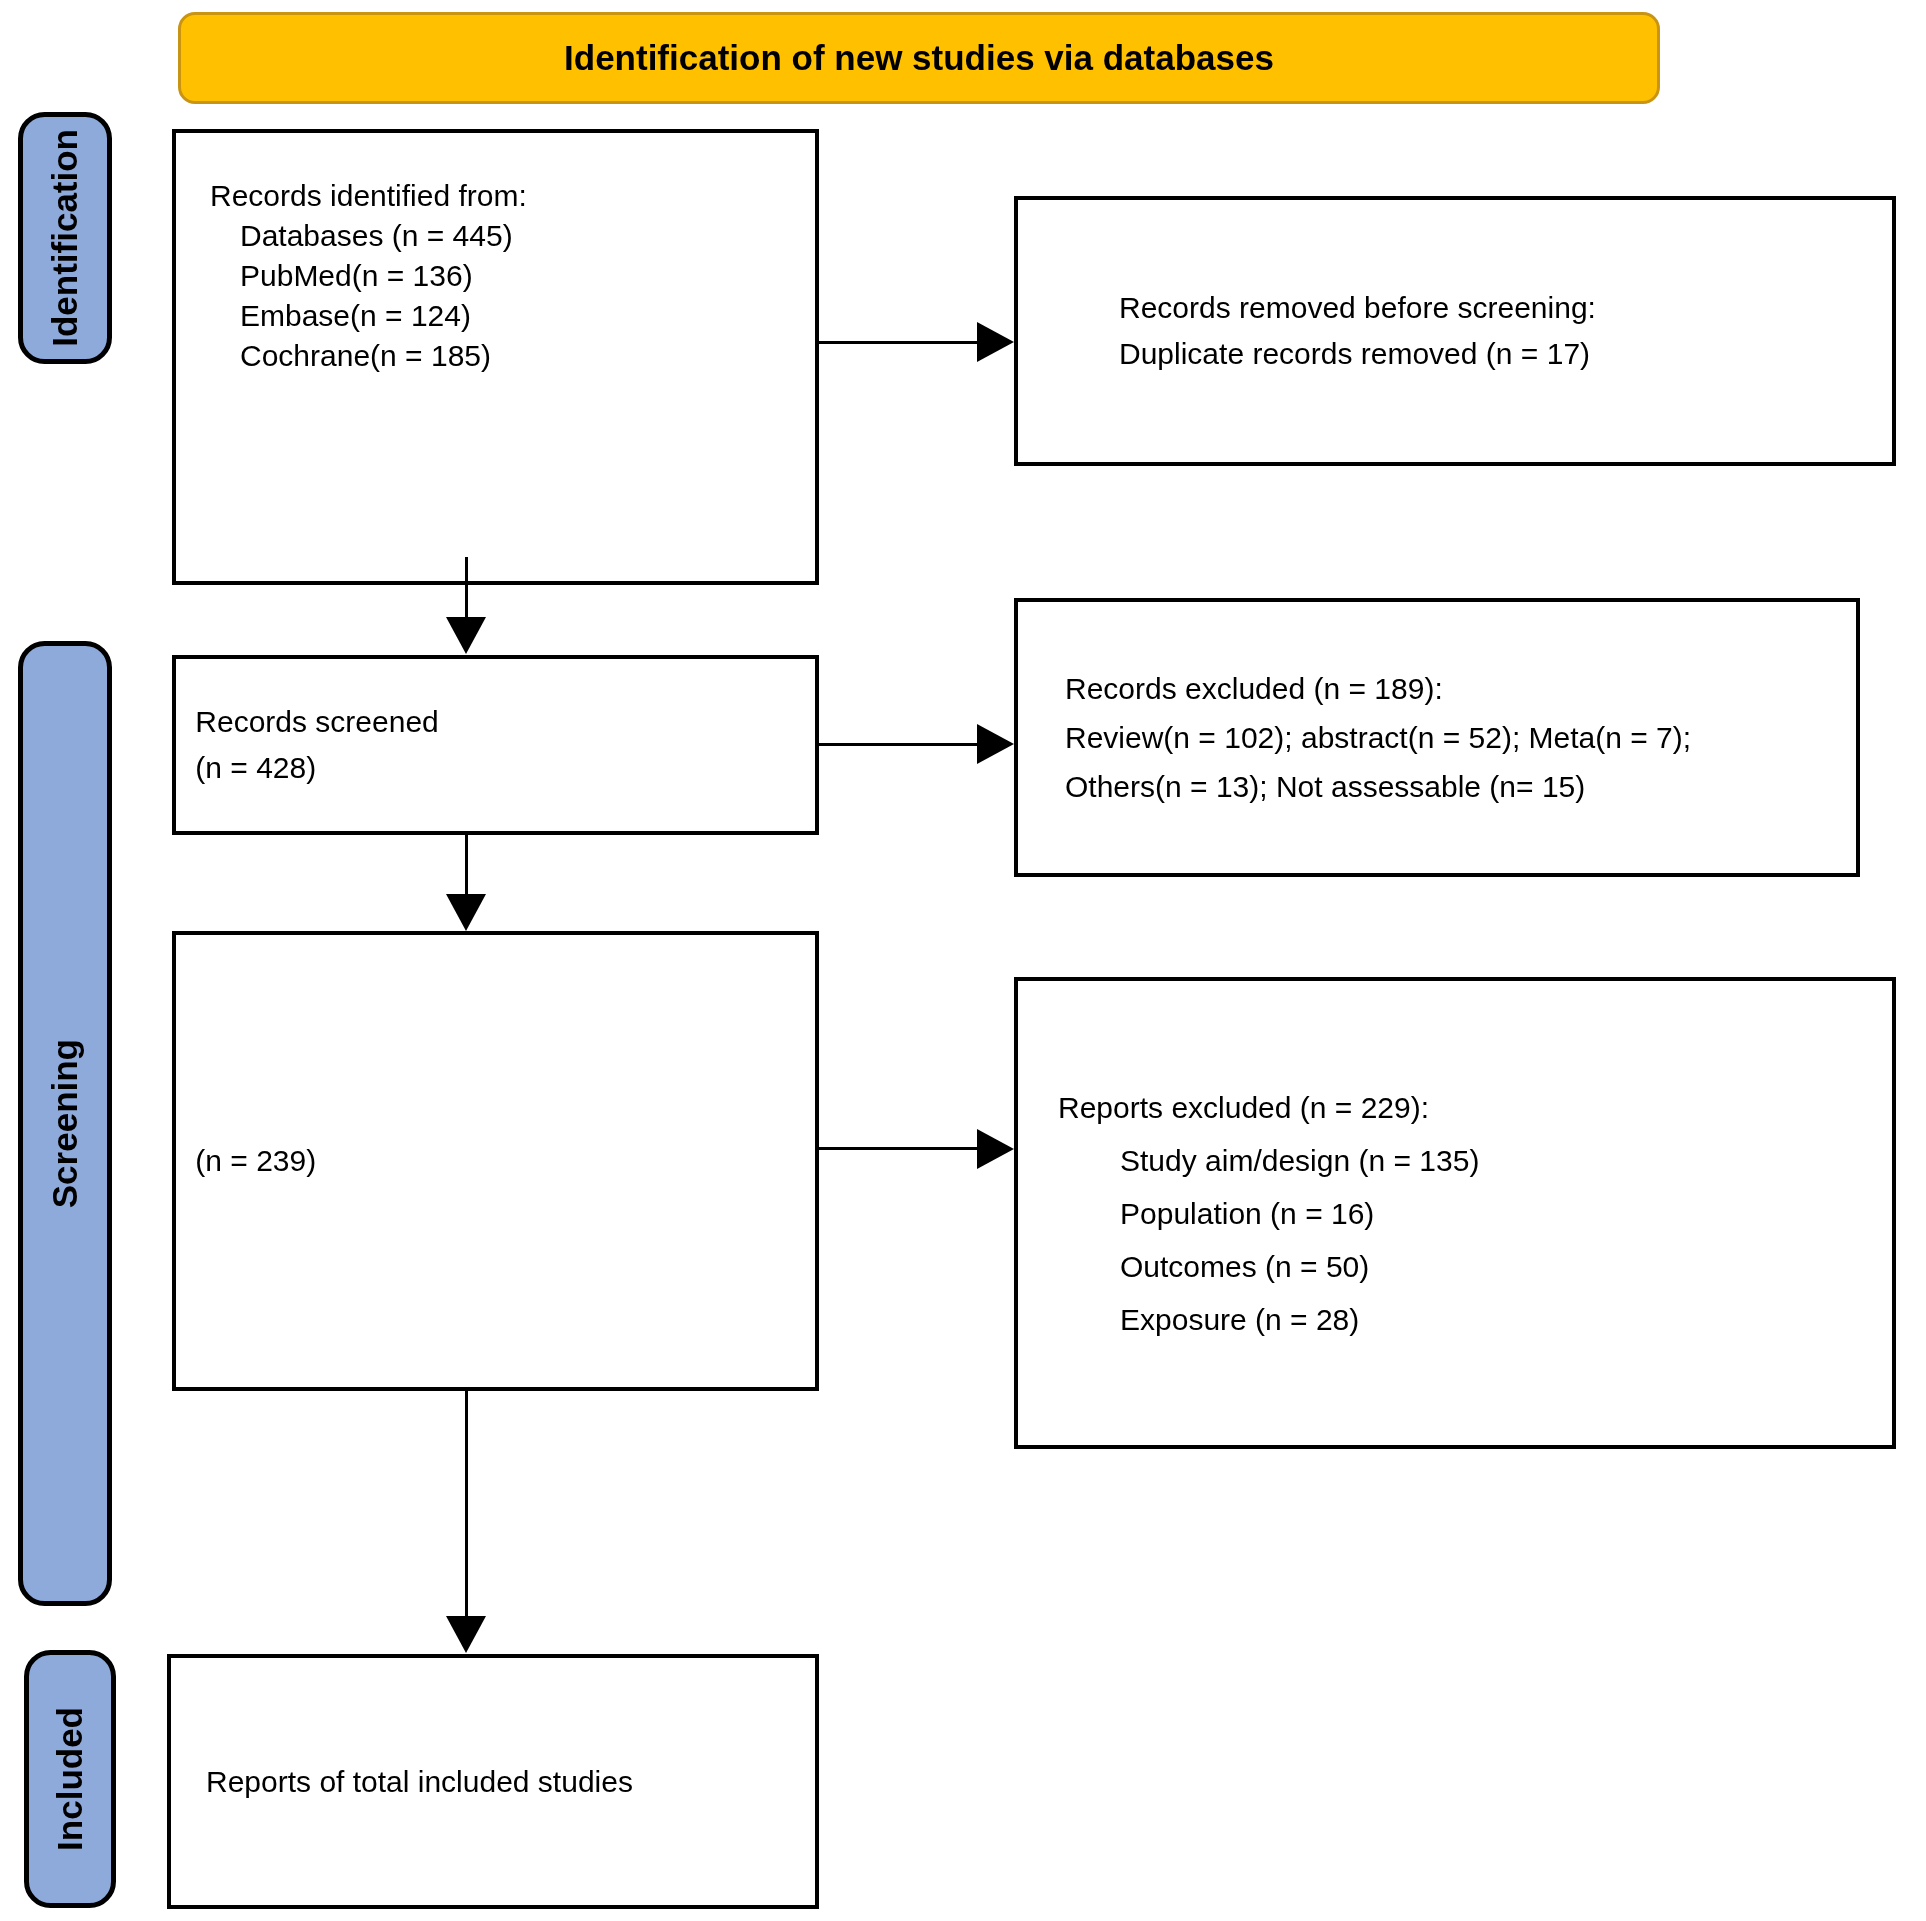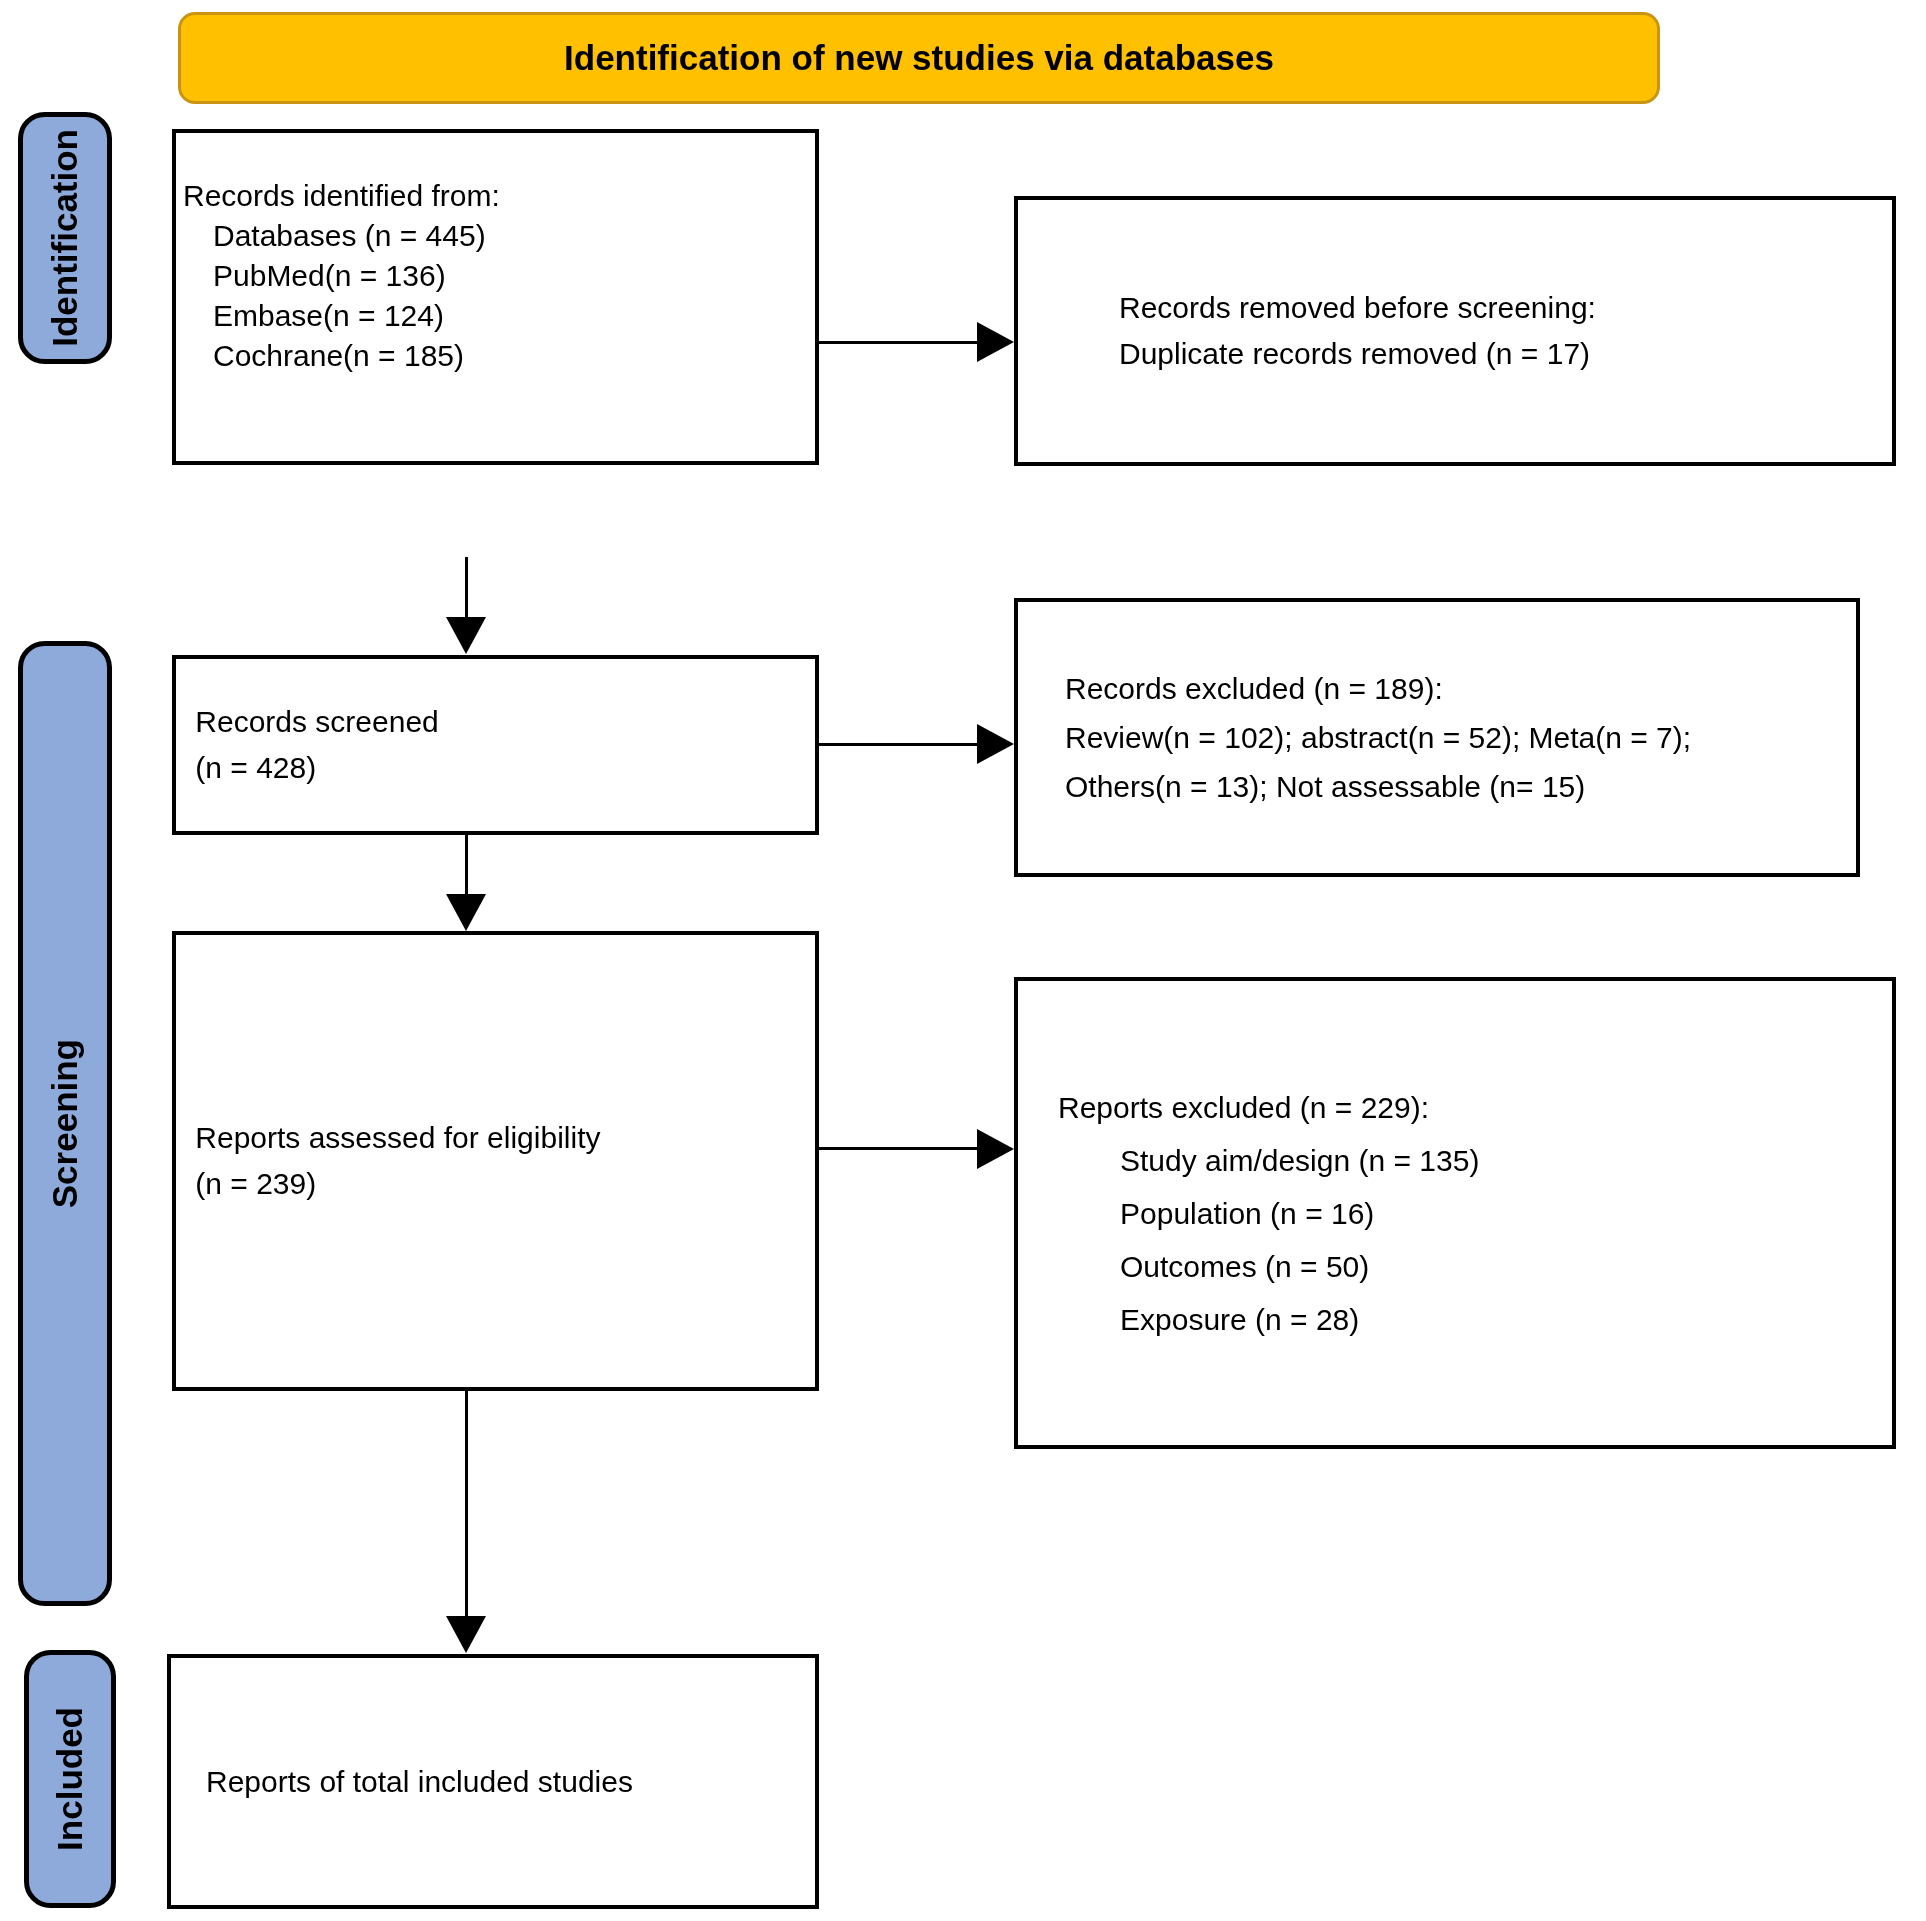--- a/index.html
+++ b/index.html
@@ -63,22 +63,22 @@
     border: 4.8px solid #000000;
     box-sizing: border-box;
     font-size: 30px;
     line-height: 42px;
     display: flex;
     flex-direction: column;
   }
   .box .line { white-space: nowrap; }
 
   #box-identified {
-    left: 172px; top: 129px; width: 647px; height: 336px;
-    padding: 43px 6px 0 7px;
+    left: 172px; top: 129px; width: 647px; height: 456px;
+    padding: 43px 6px 0 34px;
     line-height: 40px;
   }
   #box-identified .indent { padding-left: 30px; }
 
   #box-removed {
     left: 1014px; top: 196px; width: 882px; height: 270px;
     justify-content: center;
     padding-left: 101px;
     line-height: 46px;
   }
@@ -172,21 +172,20 @@
     <div class="line">(n = 428)</div>
   </div>
 
   <div class="box" id="box-rec-excluded">
     <div class="line">Records excluded (n = 189):</div>
     <div class="line">Review(n = 102); abstract(n = 52); Meta(n = 7);</div>
     <div class="line">Others(n = 13); Not assessable (n= 15)</div>
   </div>
 
   <div class="box" id="box-assessed">
-    <div class="line">Reports assessed for eligibility</div>
     <div class="line">(n = 239)</div>
   </div>
 
   <div class="box" id="box-rep-excluded">
     <div class="line">Reports excluded (n = 229):</div>
     <div class="line indent">Study aim/design (n = 135)</div>
     <div class="line indent">Population (n = 16)</div>
     <div class="line indent">Outcomes (n = 50)</div>
     <div class="line indent">Exposure (n = 28)</div>
   </div>

